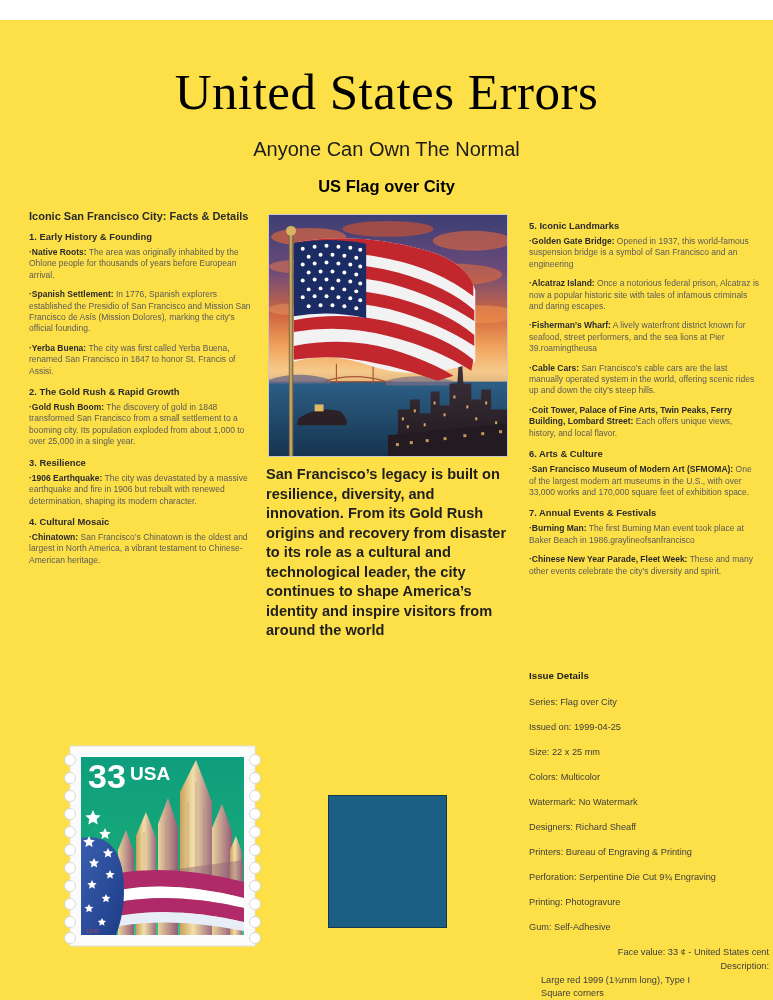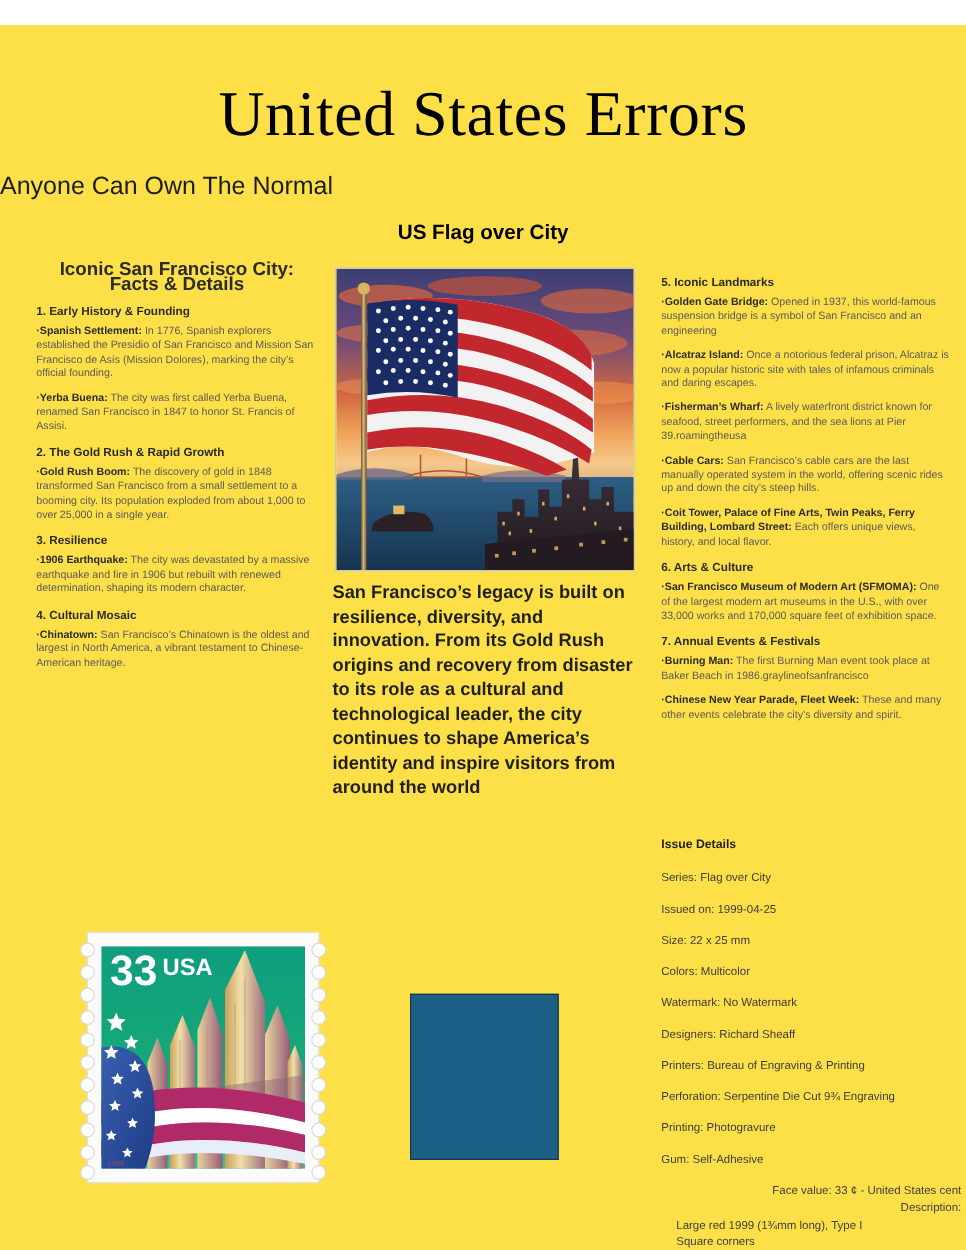--- a/index.html
+++ b/index.html
@@ -15,36 +15,37 @@
   
   .hdr-title {
     position: absolute; left: 0; top: 44px; width: 773px;
     text-align: center;
     font-family: "Liberation Serif", serif;
     font-size: 51px; line-height: 56px; font-weight: 400;
     color: #000; letter-spacing: 0.5px;
   }
   .hdr-sub {
     position: absolute; left: 0; top: 117px; width: 773px;
+    text-align: center;
     font-size: 20px; line-height: 24px; font-weight: 400; color: #1c1c1c;
   }
   .hdr-sec {
     position: absolute; left: 0; top: 156px; width: 773px;
     text-align: center;
     font-size: 16.5px; line-height: 20px; font-weight: 700; color: #000;
   }
 
   
   .col { position: absolute; }
   .col-left  { left: 29px;  top: 190px; width: 225px; }
   .col-right { left: 529px; top: 191px; width: 232px; }
 
   .facts-title {
-    font-size: 15px; font-weight: 700; color: #2b2b2b;
-    line-height: 12px; margin-bottom: 8px; text-align: center;
+    font-size: 11px; font-weight: 700; color: #2b2b2b;
+    line-height: 12px; margin-bottom: 8px;
   }
   .sec-head {
     font-size: 9.4px; font-weight: 700; color: #2b2b2b;
     line-height: 12px; margin-top: 9px; margin-bottom: 4px;
   }
   .bullet {
     font-size: 8.5px; line-height: 11.4px; color: #5a5a5a;
     margin-bottom: 8px; text-align: left;
   }
   .bullet b { color: #2b2b2b; font-weight: 700; }
@@ -106,20 +107,21 @@
 <div class="page">
 
   <div class="hdr-title">United States Errors</div>
   <div class="hdr-sub">Anyone Can Own The Normal</div>
   <div class="hdr-sec">US Flag over City</div>
 
   <div class="col col-left">
     <div class="facts-title">Iconic San Francisco City: Facts &amp; Details</div>
     <div>
         <div class="sec-head">1. Early History &amp; Founding</div>
+        <div class="bullet"><span class="dot">·</span><b>Native Roots:</b><span> The area was originally inhabited by the Ohlone people for thousands of years before European arrival.</span></div>
         <div class="bullet"><span class="dot">·</span><b>Spanish Settlement:</b><span> In 1776, Spanish explorers established the Presidio of San Francisco and Mission San Francisco de Asís (Mission Dolores), marking the city’s official founding.</span></div>
         <div class="bullet"><span class="dot">·</span><b>Yerba Buena:</b><span> The city was first called Yerba Buena, renamed San Francisco in 1847 to honor St. Francis of Assisi.</span></div>
         <div class="sec-head">2. The Gold Rush &amp; Rapid Growth</div>
         <div class="bullet"><span class="dot">·</span><b>Gold Rush Boom:</b><span> The discovery of gold in 1848 transformed San Francisco from a small settlement to a booming city. Its population exploded from about 1,000 to over 25,000 in a single year.</span></div>
         <div class="sec-head">3. Resilience</div>
         <div class="bullet"><span class="dot">·</span><b>1906 Earthquake:</b><span> The city was devastated by a massive earthquake and fire in 1906 but rebuilt with renewed determination, shaping its modern character.</span></div>
         <div class="sec-head">4. Cultural Mosaic</div>
         <div class="bullet"><span class="dot">·</span><b>Chinatown:</b><span> San Francisco’s Chinatown is the oldest and largest in North America, a vibrant testament to Chinese-American heritage.</span></div>
       </div>
   </div>

